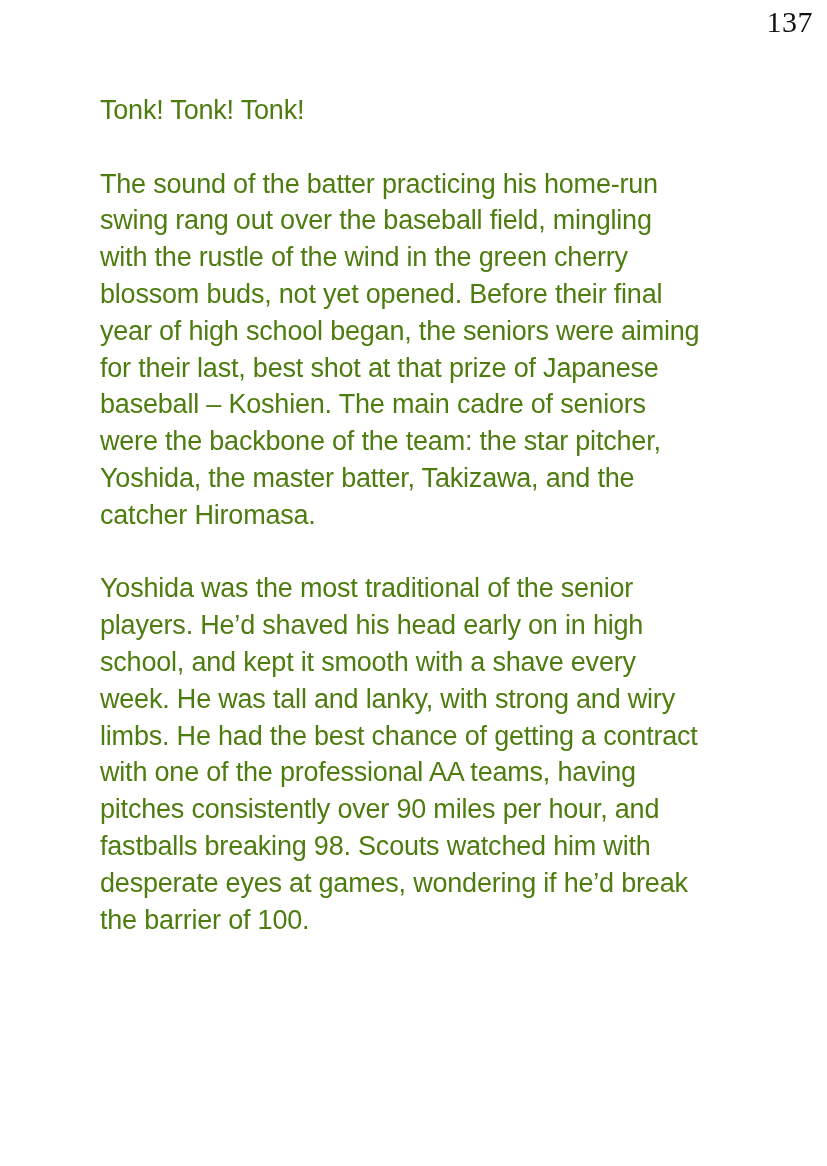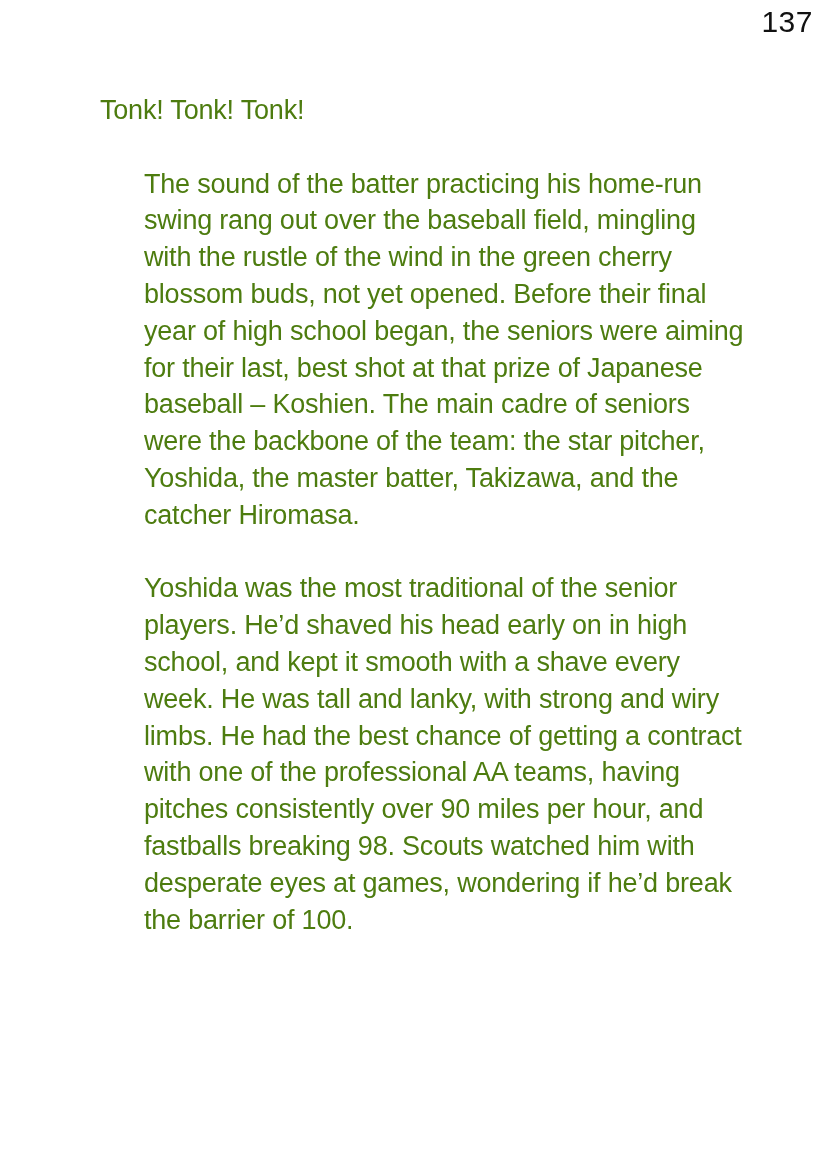--- a/index.html
+++ b/index.html
@@ -12,21 +12,21 @@
     width: 827px;
     height: 1166px;
     background: #ffffff;
     overflow: hidden;
     font-family: "Liberation Sans", "DejaVu Sans", sans-serif;
   }
   .page-number {
     position: absolute;
     top: 4px;
     right: 14px;
-    font-family: Liberation Sans, sans-serif;
+    font-family: Liberation Serif, serif;
     font-size: 30px;
     line-height: 36px;
     color: #111111;
     letter-spacing: 0.5px;
   }
   .text-block {
     position: absolute;
     left: 100px;
     top: 92px;
     width: 715px;
@@ -35,21 +35,20 @@
     font-weight: 300;
     line-height: 36.8px;
     letter-spacing: -0.2px;
   }
   .paragraph {
     margin: 0;
     white-space: pre-line; 
   }
   .paragraph + .paragraph {
     margin-top: 36.8px;   
-    margin-left: 44px;
   }
 </style>
 </head>
 <body>
 
 <div class="page">
   <div class="page-number">137</div>
 
   <div class="text-block">
     <p class="paragraph">Tonk! Tonk! Tonk!</p>

